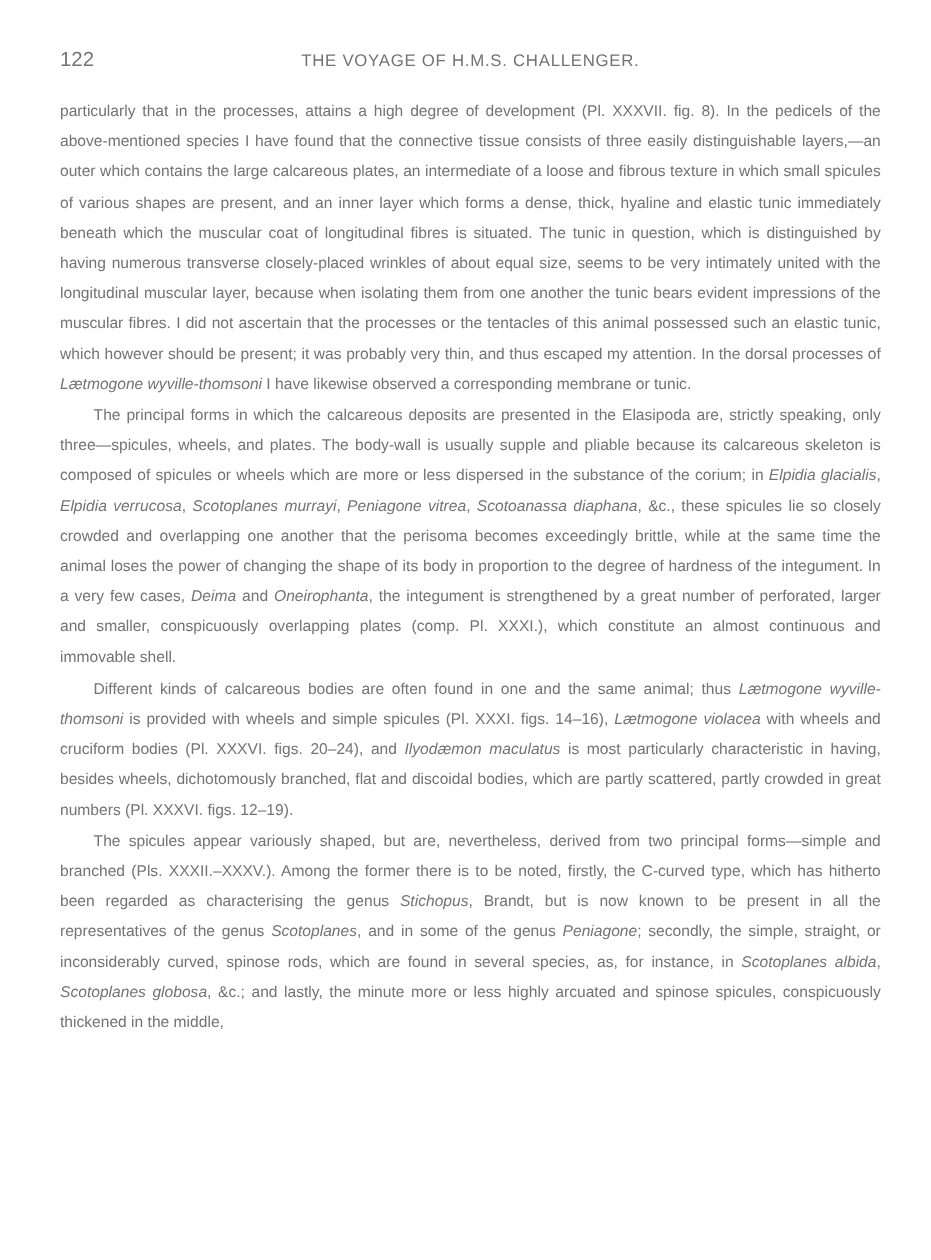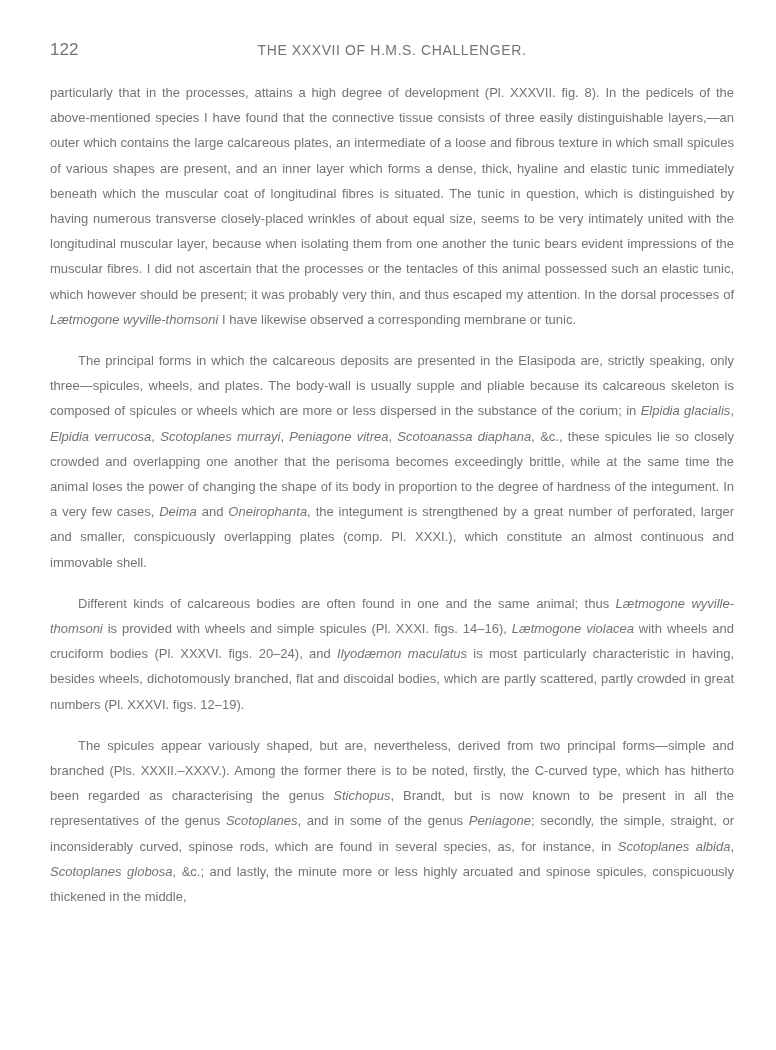--- a/index.html
+++ b/index.html
@@ -9,31 +9,31 @@
     font-family: Liberation Sans, sans-serif;
     color: #737373;
   }
   .running-head {
     position: relative; height: 30px; font-size: 16px;
   }
   .page-num { position: absolute; left: 0; top: 4px; font-size: 17px; }
   .head-title { position: absolute; left: 0; right: 0; top: 6px; text-align: center; letter-spacing: 0.6px; font-size: 14px; }
   .body { margin-top: 14px; font-size: 13px; line-height: 25.2px; text-align: justify; }
   .body p { margin: 0; }
-  .body p.indent { text-indent: 28px; margin-top: 16px; }
+  .body p.indent { text-indent: 28px; margin-top: 1px; }
   .body p.first { text-indent: 0; }
   i { font-style: italic; }
 </style>
 </head>
 <body>
 
 <div class="page">
   <div class="running-head">
     <span class="page-num">122</span>
-    <span class="head-title">THE XXXVII OF H.M.S. CHALLENGER.</span>
+    <span class="head-title">THE VOYAGE OF H.M.S. CHALLENGER.</span>
   </div>
   <div class="body">
     <p class="first"><span>particularly that in the processes, attains a high degree of development (Pl. XXXVII. fig. 8).  In the pedicels of the above-mentioned species I have found that the connective tissue consists of three easily distinguishable layers,—an outer which contains the large calcareous plates, an intermediate of a loose and fibrous texture in which small spicules of various shapes are present, and an inner layer which forms a dense, thick, hyaline and elastic tunic immediately beneath which the muscular coat of longitudinal fibres is situated.  The tunic in question, which is distinguished by having numerous transverse closely-placed wrinkles of about equal size, seems to be very intimately united with the longitudinal muscular layer, because when isolating them from one another the tunic bears evident impressions of the muscular fibres.  I did not ascertain that the processes or the tentacles of this animal possessed such an elastic tunic, which however should be present; it was probably very thin, and thus escaped my attention.  In the dorsal processes of </span><i>Lætmogone wyville-thomsoni</i><span> I have likewise observed a corresponding membrane or tunic.</span></p>
     <p class="indent"><span>The principal forms in which the calcareous deposits are presented in the Elasipoda are, strictly speaking, only three—spicules, wheels, and plates.  The body-wall is usually supple and pliable because its calcareous skeleton is composed of spicules or wheels which are more or less dispersed in the substance of the corium; in </span><i>Elpidia glacialis</i><span>, </span><i>Elpidia verrucosa</i><span>, </span><i>Scotoplanes murrayi</i><span>, </span><i>Peniagone vitrea</i><span>, </span><i>Scotoanassa diaphana</i><span>, &amp;c., these spicules lie so closely crowded and overlapping one another that the perisoma becomes exceedingly brittle, while at the same time the animal loses the power of changing the shape of its body in proportion to the degree of hardness of the integument.  In a very few cases, </span><i>Deima</i><span> and </span><i>Oneirophanta</i><span>, the integument is strengthened by a great number of perforated, larger and smaller, conspicuously overlapping plates (comp. Pl. XXXI.), which constitute an almost continuous and immovable shell.</span></p>
     <p class="indent"><span>Different kinds of calcareous bodies are often found in one and the same animal; thus </span><i>Lætmogone wyville-thomsoni</i><span> is provided with wheels and simple spicules (Pl. XXXI. figs. 14–16), </span><i>Lætmogone violacea</i><span> with wheels and cruciform bodies (Pl. XXXVI. figs. 20–24), and </span><i>Ilyodæmon maculatus</i><span> is most particularly characteristic in having, besides wheels, dichotomously branched, flat and discoidal bodies, which are partly scattered, partly crowded in great numbers (Pl. XXXVI. figs. 12–19).</span></p>
     <p class="indent"><span>The spicules appear variously shaped, but are, nevertheless, derived from two principal forms—simple and branched (Pls. XXXII.–XXXV.).  Among the former there is to be noted, firstly, the C-curved type, which has hitherto been regarded as characterising the genus </span><i>Stichopus</i><span>, Brandt, but is now known to be present in all the representatives of the genus </span><i>Scotoplanes</i><span>, and in some of the genus </span><i>Peniagone</i><span>; secondly, the simple, straight, or inconsiderably curved, spinose rods, which are found in several species, as, for instance, in </span><i>Scotoplanes albida</i><span>, </span><i>Scotoplanes globosa</i><span>, &amp;c.; and lastly, the minute more or less highly arcuated and spinose spicules, conspicuously thickened in the middle,</span></p>
   </div>
 </div>
 
 </body></html>

